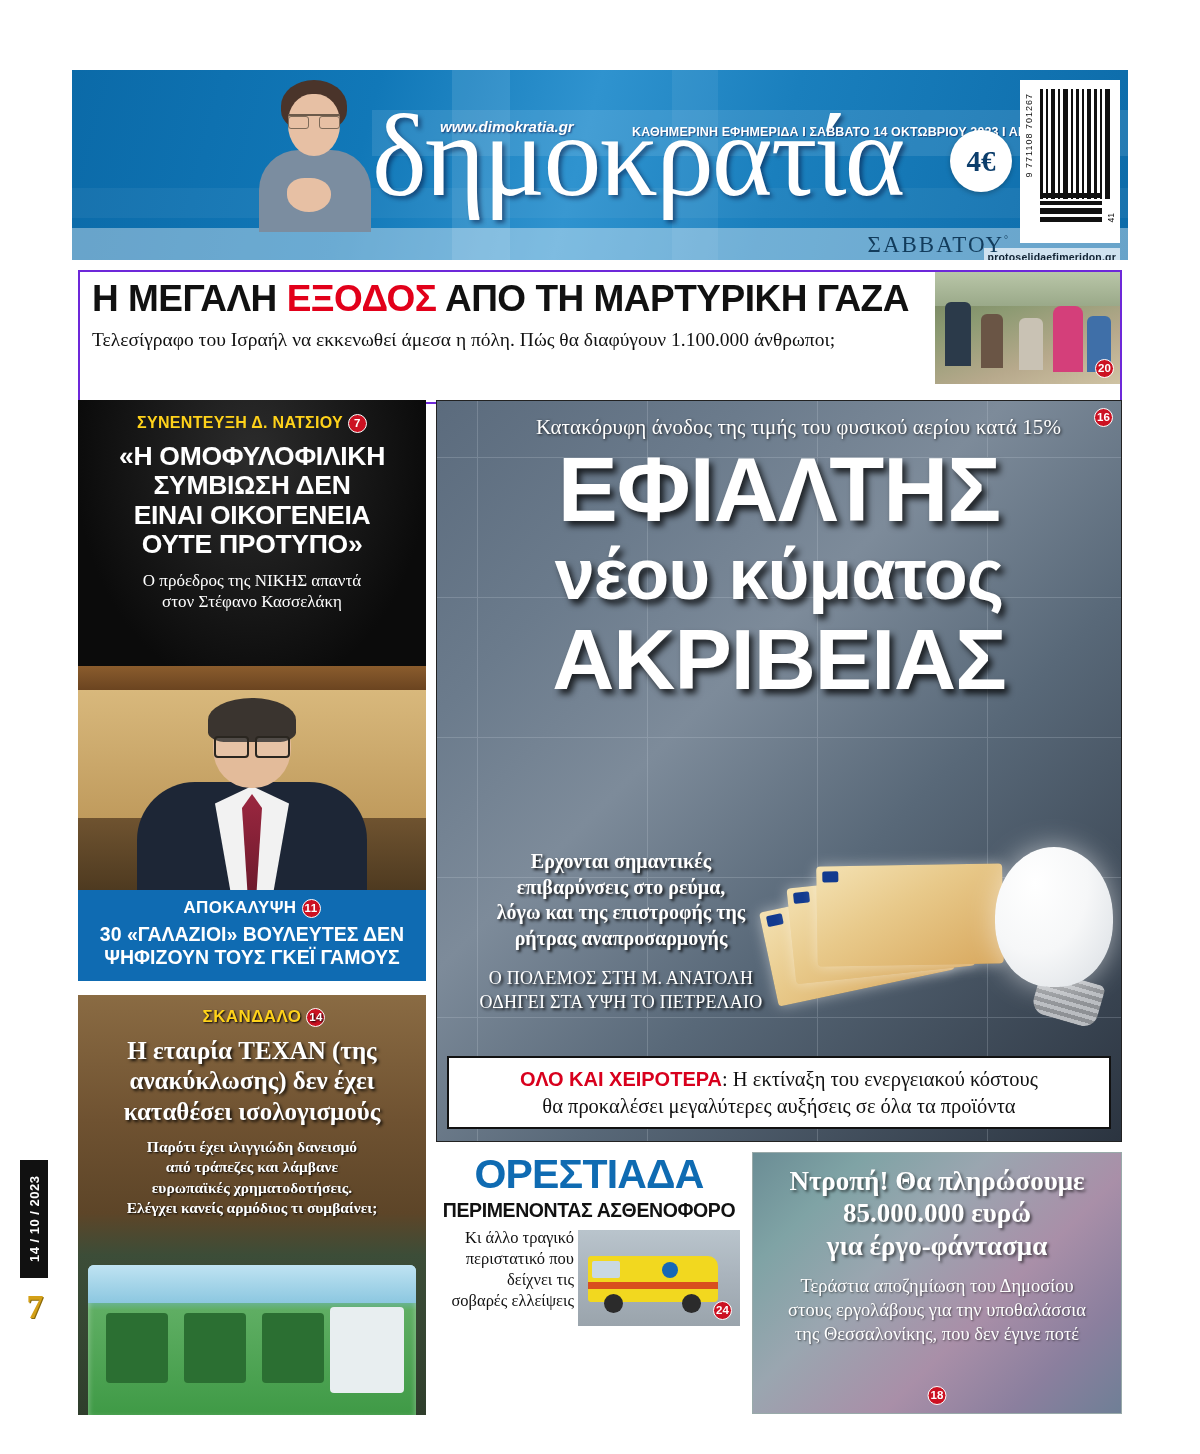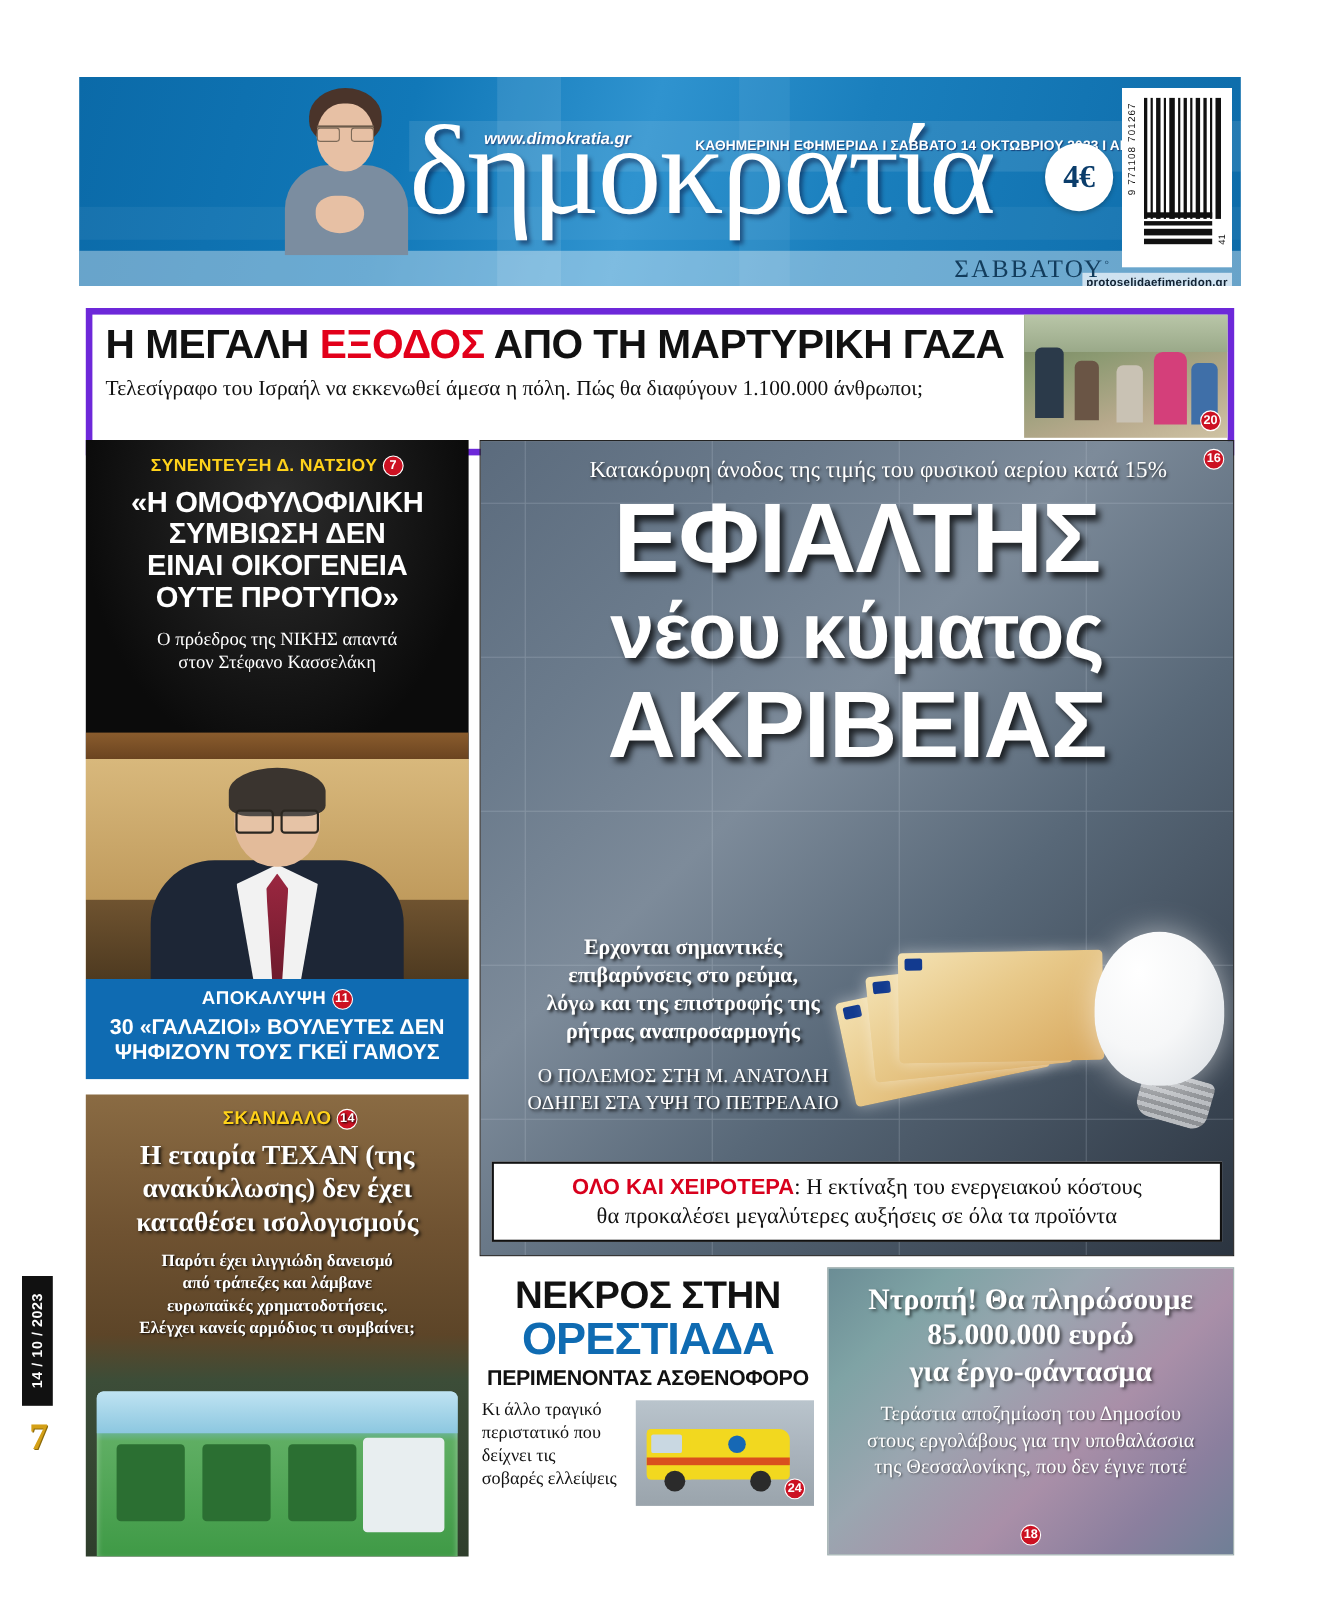--- a/index.html
+++ b/index.html
@@ -140,22 +140,22 @@
   }
   .mh-sabbatou {
     position:absolute; right:118px; bottom:2px; z-index:8;
     font-family:"Liberation Serif", serif;
     font-size:23px; color:#123c5c; letter-spacing:2px;
   }
   .mh-sabbatou sup { font-size:10px; }
 
   
   .gaza {
-    position:absolute; left:78px; top:280px; width:1044px; height:134px;
-    border:6px solid #6d28d9; background:#fff; overflow:hidden;
+    position:absolute; left:78px; top:270px; width:1044px; height:134px;
+    border:2px solid #6d28d9; background:#fff; overflow:hidden;
   }
   .gaza-text { position:absolute; left:12px; top:6px; width:840px; }
   .gaza-head {
     font-size:37px; font-weight:bold; color:#111; letter-spacing:-.5px;
     white-space:nowrap;
   }
   .gaza-head .red { color:#e2001a; }
   .gaza-sub {
     margin-top:9px; font-family:"Liberation Serif", serif;
     font-size:19.5px; color:#111; white-space:nowrap;
@@ -330,21 +330,21 @@
   
   .orestiada {
     position:absolute; left:436px; top:1152px; width:306px; height:262px;
     background:#fff; overflow:hidden;
   }
   .or-h1 { text-align:center; font-size:35px; font-weight:bold; color:#111; line-height:1; margin-top:8px; letter-spacing:-.6px;}
   .or-h2 { text-align:center; font-size:41px; font-weight:bold; color:#0f6bb2; line-height:1.02; margin-top:2px; letter-spacing:-.8px;}
   .or-h3 { text-align:center; font-size:19.5px; font-weight:bold; color:#111; line-height:1; margin-top:5px; letter-spacing:-.4px;}
   .or-body { position:relative; margin-top:8px; height:104px; }
   .or-text {
-    position:absolute; left:2px; top:0; width:136px; text-align:left;
+    position:absolute; left:2px; top:0; width:136px; text-align:right;
     font-family:"Liberation Serif", serif; font-size:16.5px; line-height:1.26; color:#111;
   }
   .or-photo {
     position:absolute; right:2px; top:2px; width:162px; height:96px;
     background: linear-gradient(#b9c4cc 0%, #aab4bd 46%, #9aa4ac 100%);
     overflow:hidden;
   }
   .amb-body { position:absolute; left:10px; top:26px; width:130px; height:46px; background:#f2d81f; border-radius:4px 10px 4px 4px; }
   .amb-cab { position:absolute; left:10px; top:26px; width:40px; height:46px; background:#f2d81f; border-radius:4px 0 0 4px; }
   .amb-win { position:absolute; left:14px; top:31px; width:28px; height:17px; background:#c9d8e2; border-radius:2px; }
@@ -568,21 +568,20 @@
       </div>
     </div>
 
     <div class="ms-banner">
       <span class="lead">ΟΛΟ ΚΑΙ ΧΕΙΡΟΤΕΡΑ</span><span>: Η εκτίναξη του ενεργειακού κόστους</span><br>
       <span>θα προκαλέσει μεγαλύτερες αυξήσεις σε όλα τα προϊόντα</span>
     </div>
   </div>
 
   <div class="orestiada">
-    <div class="or-h1">ΝΕΚΡΟΣ ΣΤΗΝ</div>
     <div class="or-h2">ΟΡΕΣΤΙΑΔΑ</div>
     <div class="or-h3">ΠΕΡΙΜΕΝΟΝΤΑΣ ΑΣΘΕΝΟΦΟΡΟ</div>
     <div class="or-body">
       <div class="or-text">
         <span>Κι άλλο τραγικό</span><br>
         <span>περιστατικό που</span><br>
         <span>δείχνει τις</span><br>
         <span>σοβαρές ελλείψεις</span>
       </div>
       <div class="or-photo">

